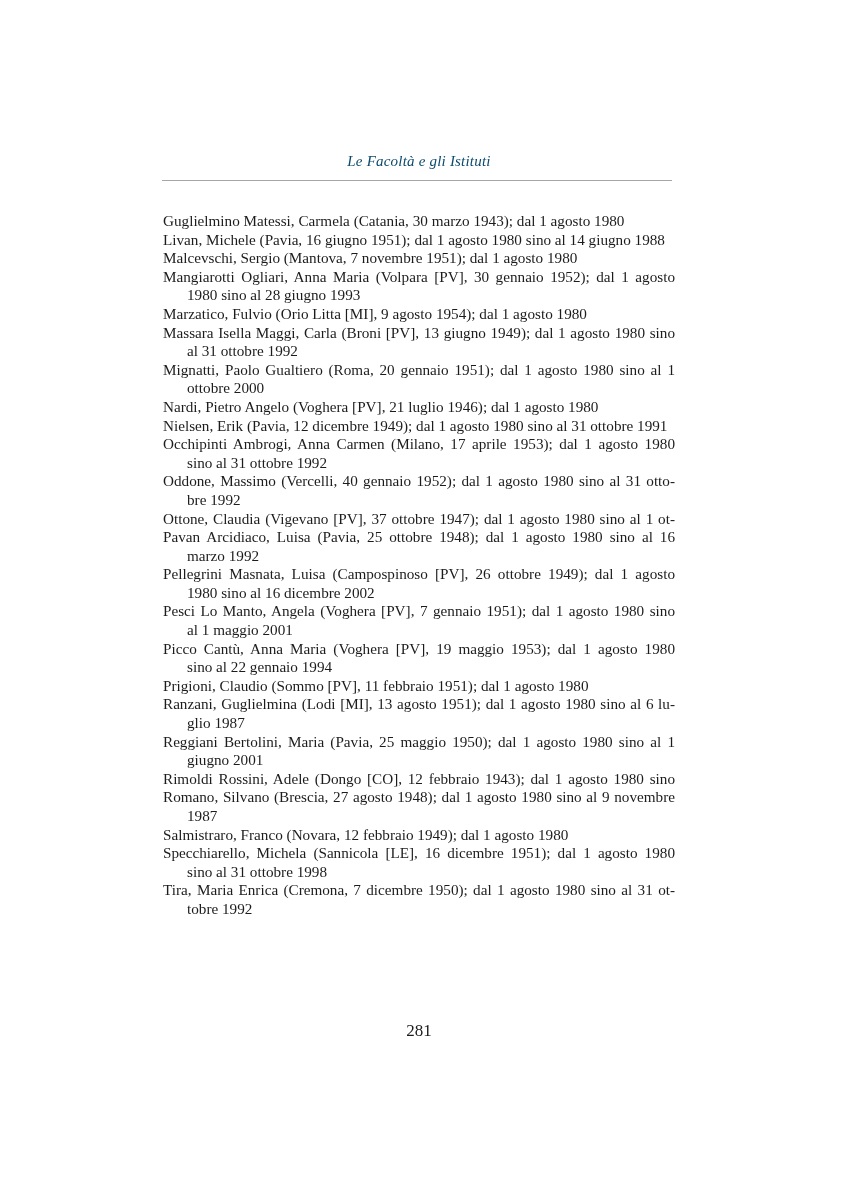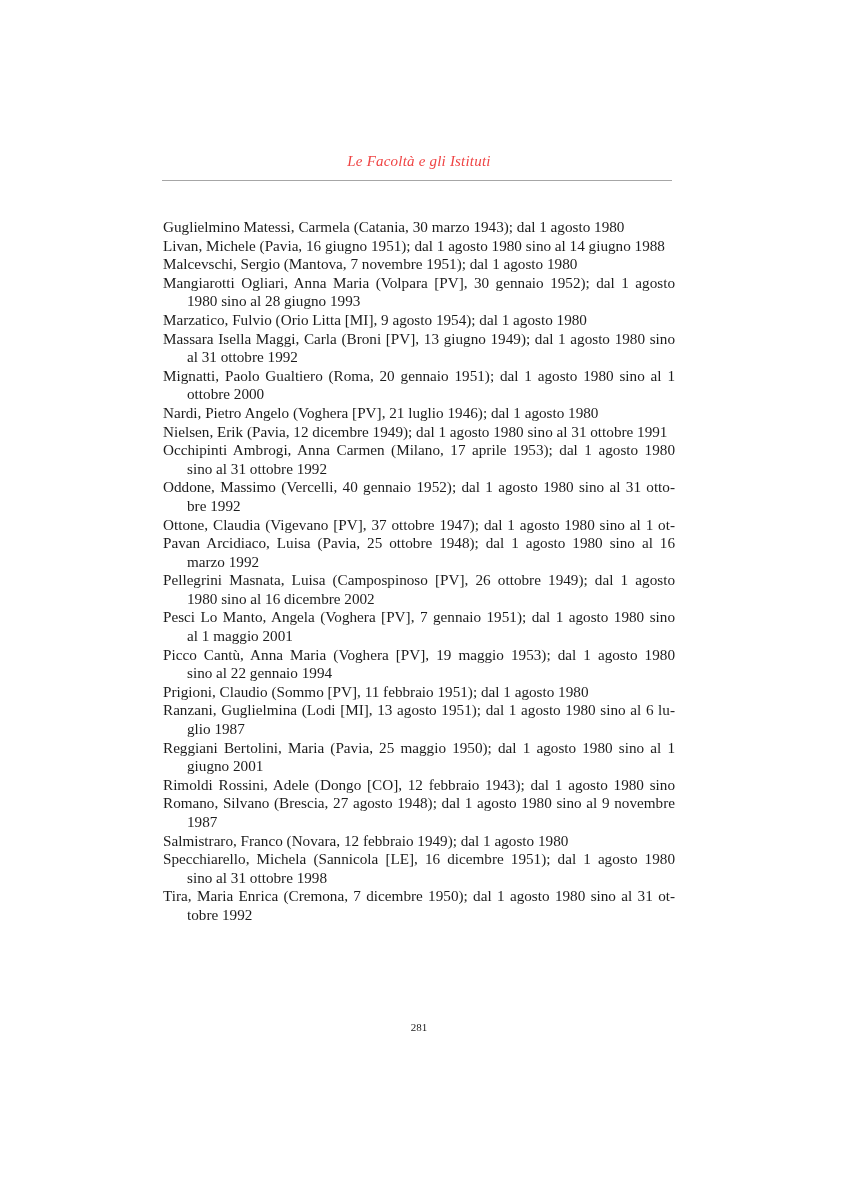--- a/index.html
+++ b/index.html
@@ -26,21 +26,21 @@
   .header-rule {
     position: absolute;
     top: 180px;
     left: 162px;
     width: 510px;
     height: 1px;
     background: #a6a6a6;
   }
   .entries {
     position: absolute;
-    top: 218px;
+    top: 212px;
     left: 163px;
     width: 512px;
     font-size: 15.2px;
     line-height: 18.6px;
   }
   .entry { margin: 0; }
   .line {
     white-space: nowrap;
   }
   .line.cont { padding-left: 24px; }
@@ -48,29 +48,29 @@
     text-align: justify;
     text-align-last: justify;
     text-justify: inter-word;
   }
   .page-number {
     position: absolute;
     top: 1021px;
     left: 163px;
     width: 512px;
     text-align: center;
-    font-size: 11px;
+    font-size: 17px;
     color: #1c1c1c;
   }
 </style>
 </head>
 <body>
 
 <div class="page" style="background: rgb(255, 255, 255); color: rgb(28, 28, 28);">
-  <div class="running-header" style="color: #ef4444; text-align: center;">Le Facoltà e gli Istituti</div>
+  <div class="running-header" style="color: #0c4a6e; text-align: center;">Le Facoltà e gli Istituti</div>
   <div class="header-rule" style="background: rgb(166, 166, 166);"></div>
   <div class="entries">
       <div class="entry">
         <div class="line">Guglielmino Matessi, Carmela (Catania, 30 marzo 1943); dal 1 agosto 1980</div>
       </div>
       <div class="entry">
         <div class="line">Livan, Michele (Pavia, 16 giugno 1951); dal 1 agosto 1980 sino al 14 giugno 1988</div>
       </div>
       <div class="entry">
         <div class="line">Malcevschi, Sergio (Mantova, 7 novembre 1951); dal 1 agosto 1980</div>

